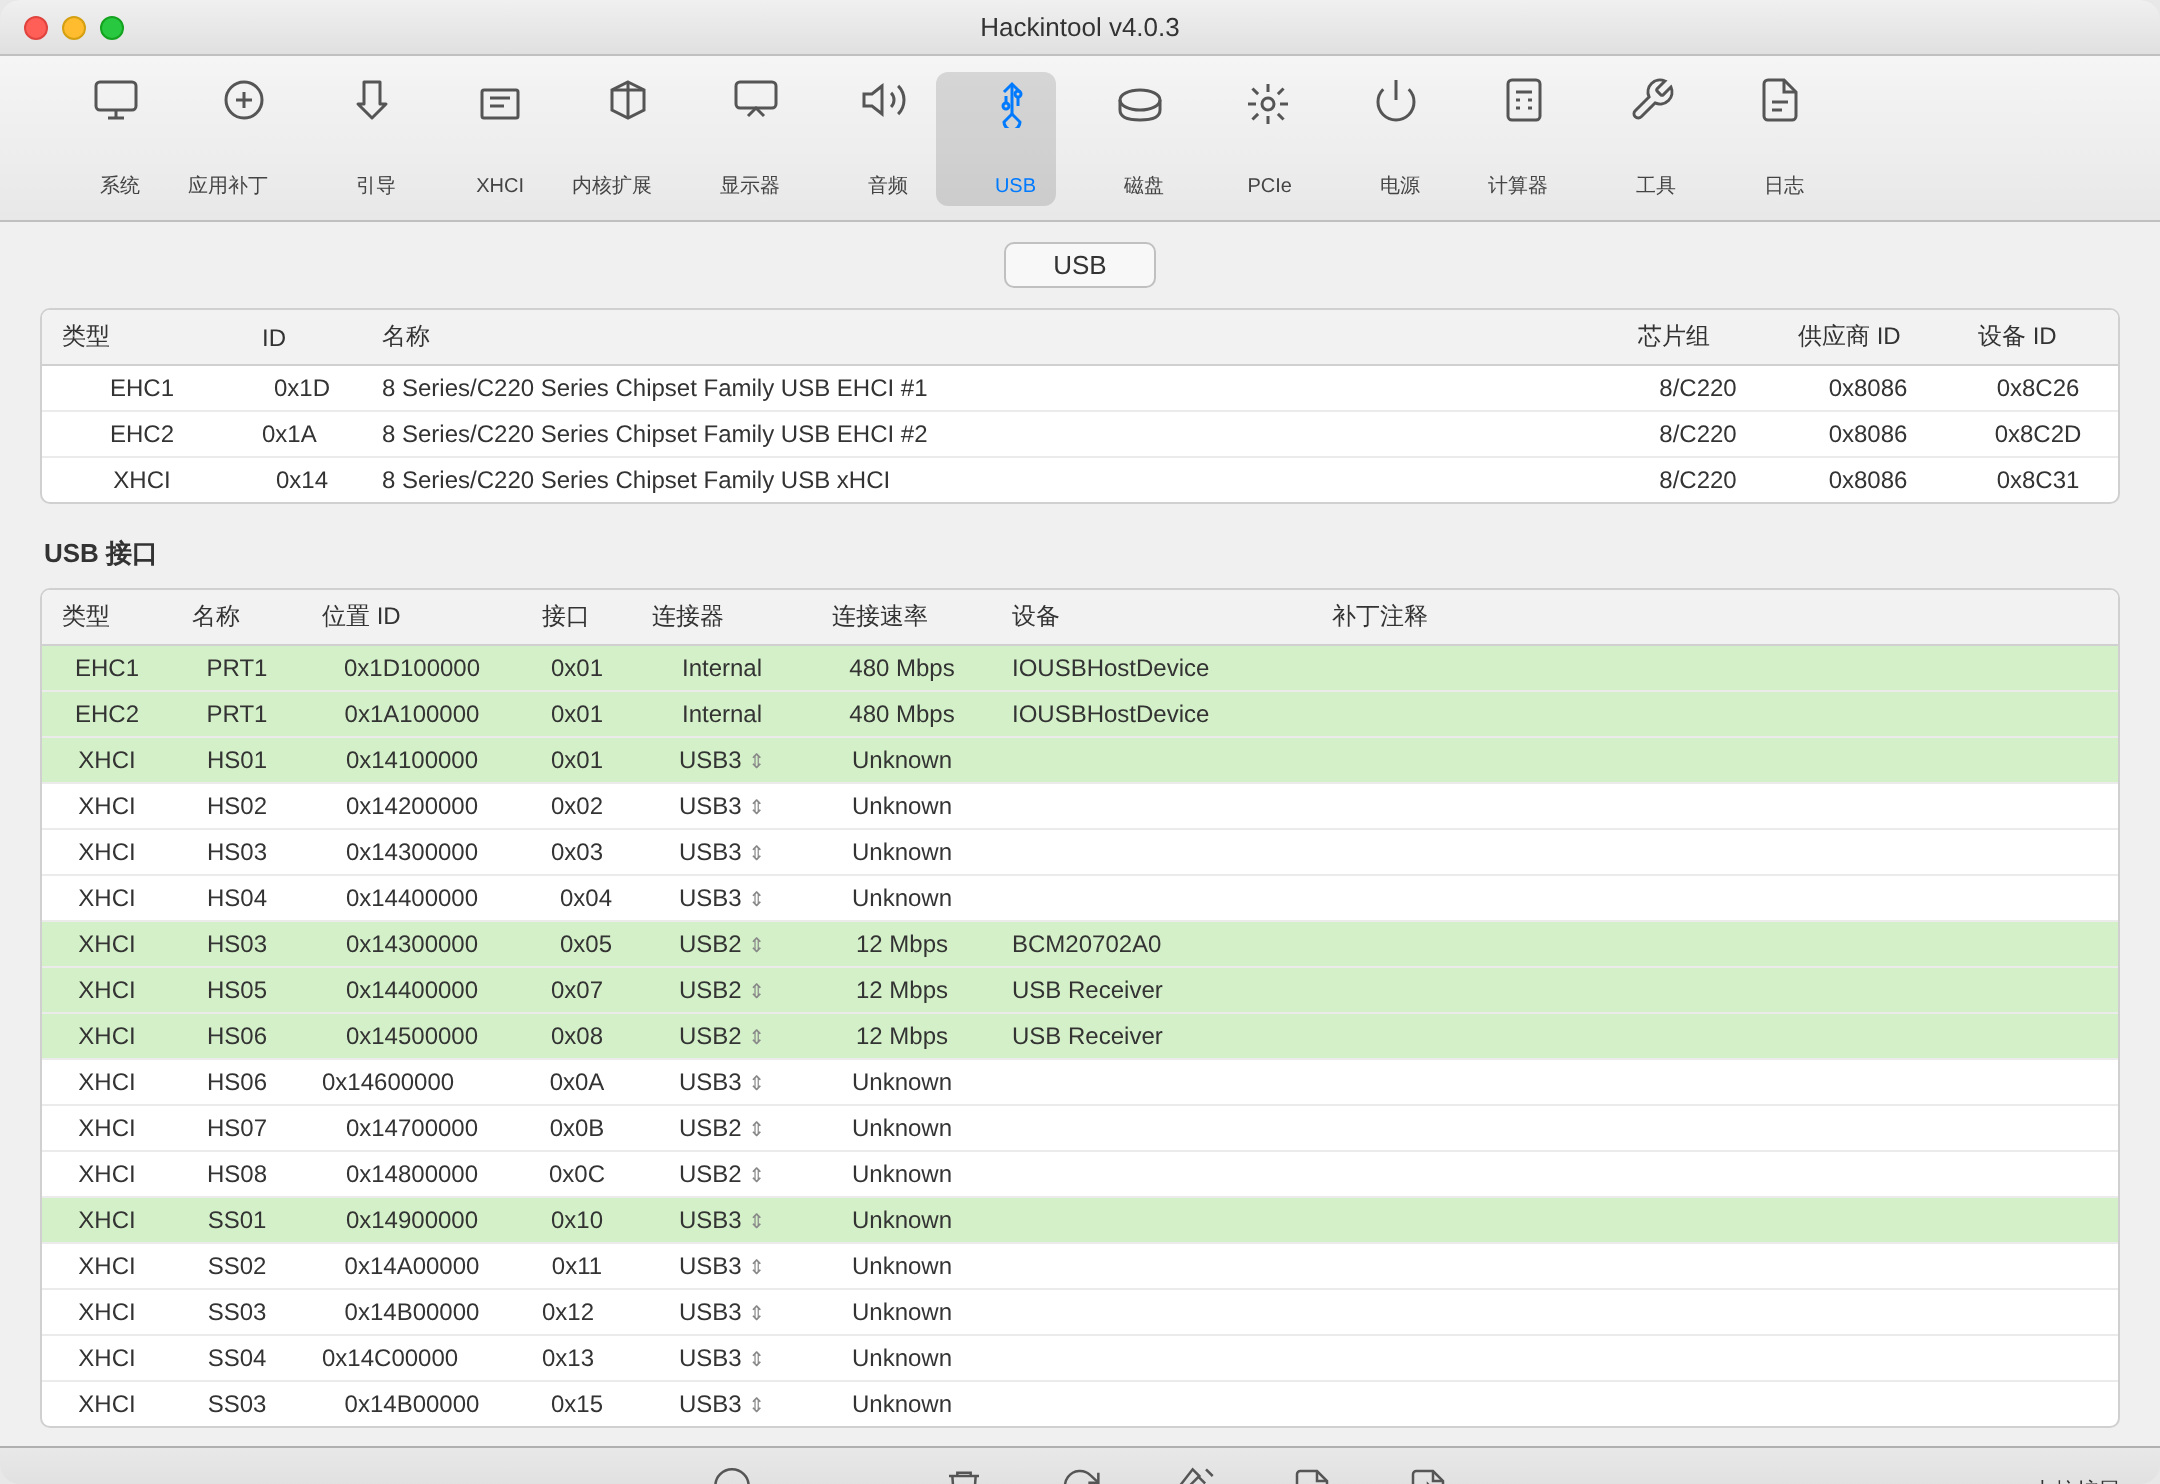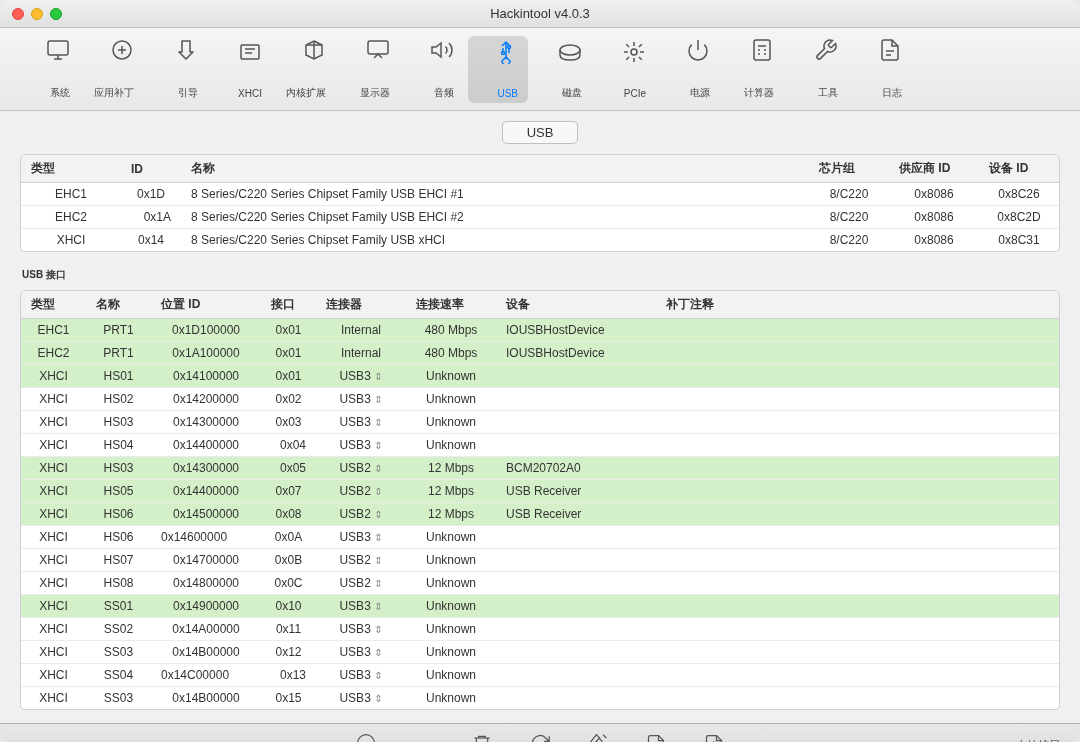--- a/index.html
+++ b/index.html
@@ -108,34 +108,34 @@
     table {
       width: 100%;
       border-collapse: collapse;
       font-size: 12px;
     }
     thead th {
       background: #f2f2f2;
       border-bottom: 1px solid #d0d0d0;
       padding: 5px 10px;
       text-align: left;
-      font-weight: 700;
+      font-weight: 400;
       color: #333;
       white-space: nowrap;
     }
     tbody tr td {
       padding: 4px 10px;
       border-bottom: 1px solid #ebebeb;
       color: #333;
       white-space: nowrap;
     }
     tbody tr:last-child td { border-bottom: none; }
     
     .section-title {
-      font-size: 10px;
+      font-size: 13px;
       font-weight: 600;
       color: #333;
       margin-bottom: 8px;
       padding-left: 2px;
     }
     
     .bottom-bar {
       height: 44px;
       background: linear-gradient(to bottom, #e8e8e8, #d8d8d8);
       border-top: 1px solid #b0b0b0;
@@ -366,21 +366,21 @@
       <tr>
     <td style="text-align:center">EHC1</td>
     <td style="text-align:center">0x1D</td>
     <td>8 Series/C220 Series Chipset Family USB EHCI #1</td>
     <td style="text-align:center">8/C220</td>
     <td style="text-align:center">0x8086</td>
     <td style="text-align:center">0x8C26</td>
   </tr>
           <tr>
     <td style="text-align:center">EHC2</td>
-    <td style="text-align:right">0x1A</td>
+    <td style="text-align:left">0x1A</td>
     <td>8 Series/C220 Series Chipset Family USB EHCI #2</td>
     <td style="text-align:center">8/C220</td>
     <td style="text-align:center">0x8086</td>
     <td style="text-align:center">0x8C2D</td>
   </tr>
           <tr>
     <td style="text-align:center">XHCI</td>
     <td style="text-align:center">0x14</td>
     <td>8 Series/C220 Series Chipset Family USB xHCI</td>
     <td style="text-align:center">8/C220</td>
@@ -545,31 +545,31 @@
     <td style="text-align:center">0x11</td>
     <td style="text-align:center">USB3 <span style="color:#888;font-size:10px">⇕</span></td>
     <td style="text-align:center">Unknown</td>
     <td></td>
     <td></td>
   </tr>
           <tr>
     <td style="text-align:center">XHCI</td>
     <td style="text-align:center">SS03</td>
     <td style="text-align:center">0x14B00000</td>
-    <td style="text-align:center">0x12</td>
+    <td style="">0x12</td>
     <td style="text-align:center">USB3 <span style="color:#888;font-size:10px">⇕</span></td>
     <td style="text-align:center">Unknown</td>
     <td></td>
     <td></td>
   </tr>
           <tr>
     <td style="text-align:center">XHCI</td>
     <td style="text-align:center">SS04</td>
     <td style="">0x14C00000</td>
-    <td style="text-align:right">0x13</td>
+    <td style="text-align:left">0x13</td>
     <td style="text-align:center">USB3 <span style="color:#888;font-size:10px">⇕</span></td>
     <td style="text-align:center">Unknown</td>
     <td></td>
     <td></td>
   </tr>
           <tr>
     <td style="text-align:center">XHCI</td>
     <td style="text-align:center">SS03</td>
     <td style="text-align:center">0x14B00000</td>
     <td style="text-align:center">0x15</td>

